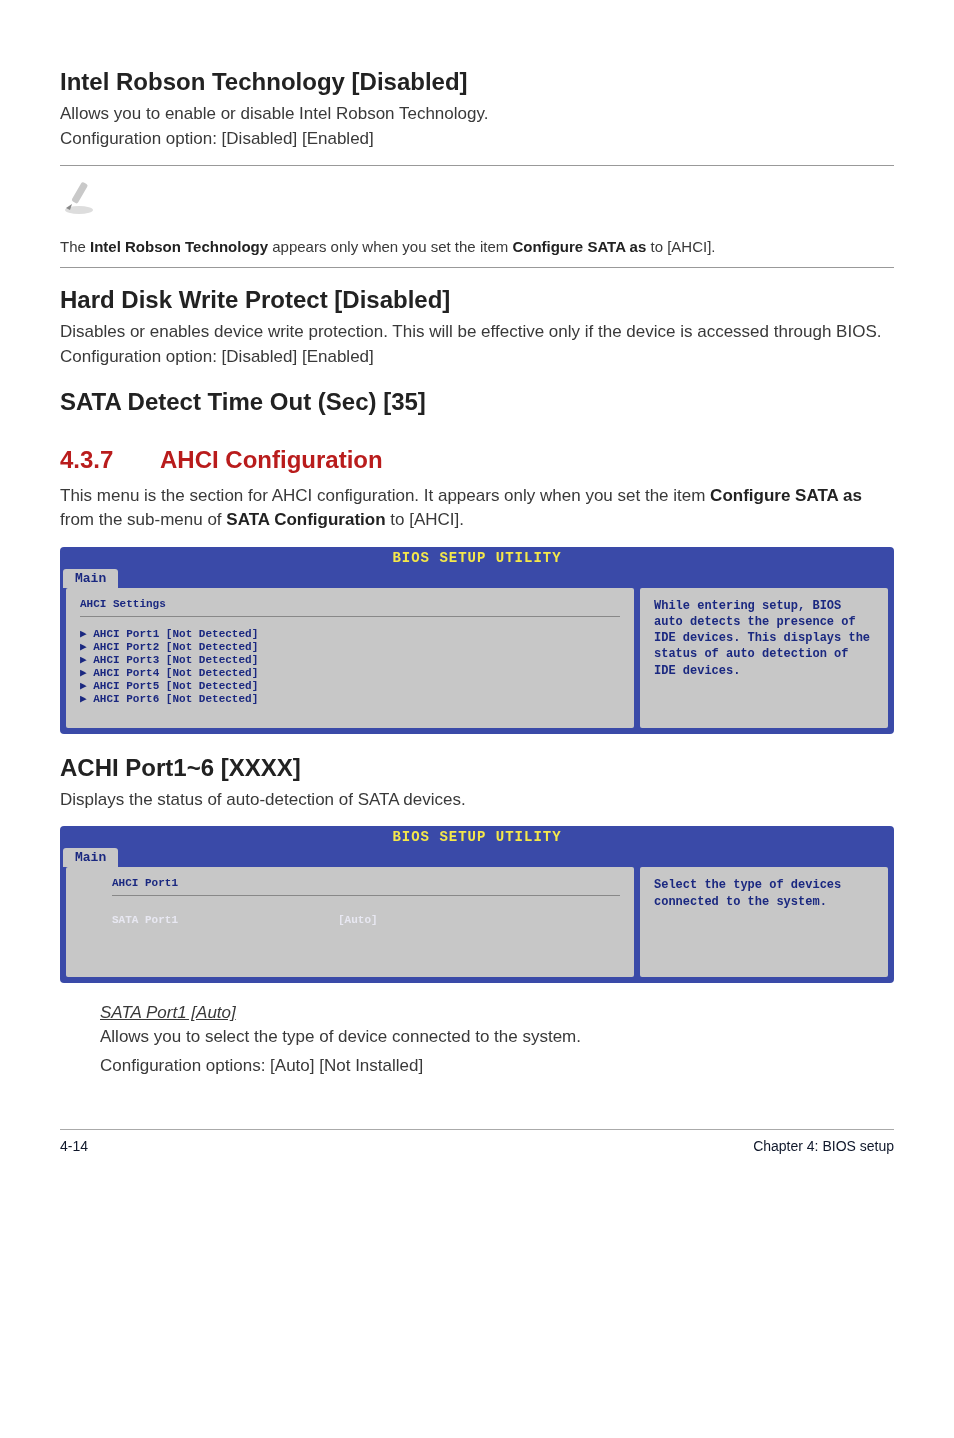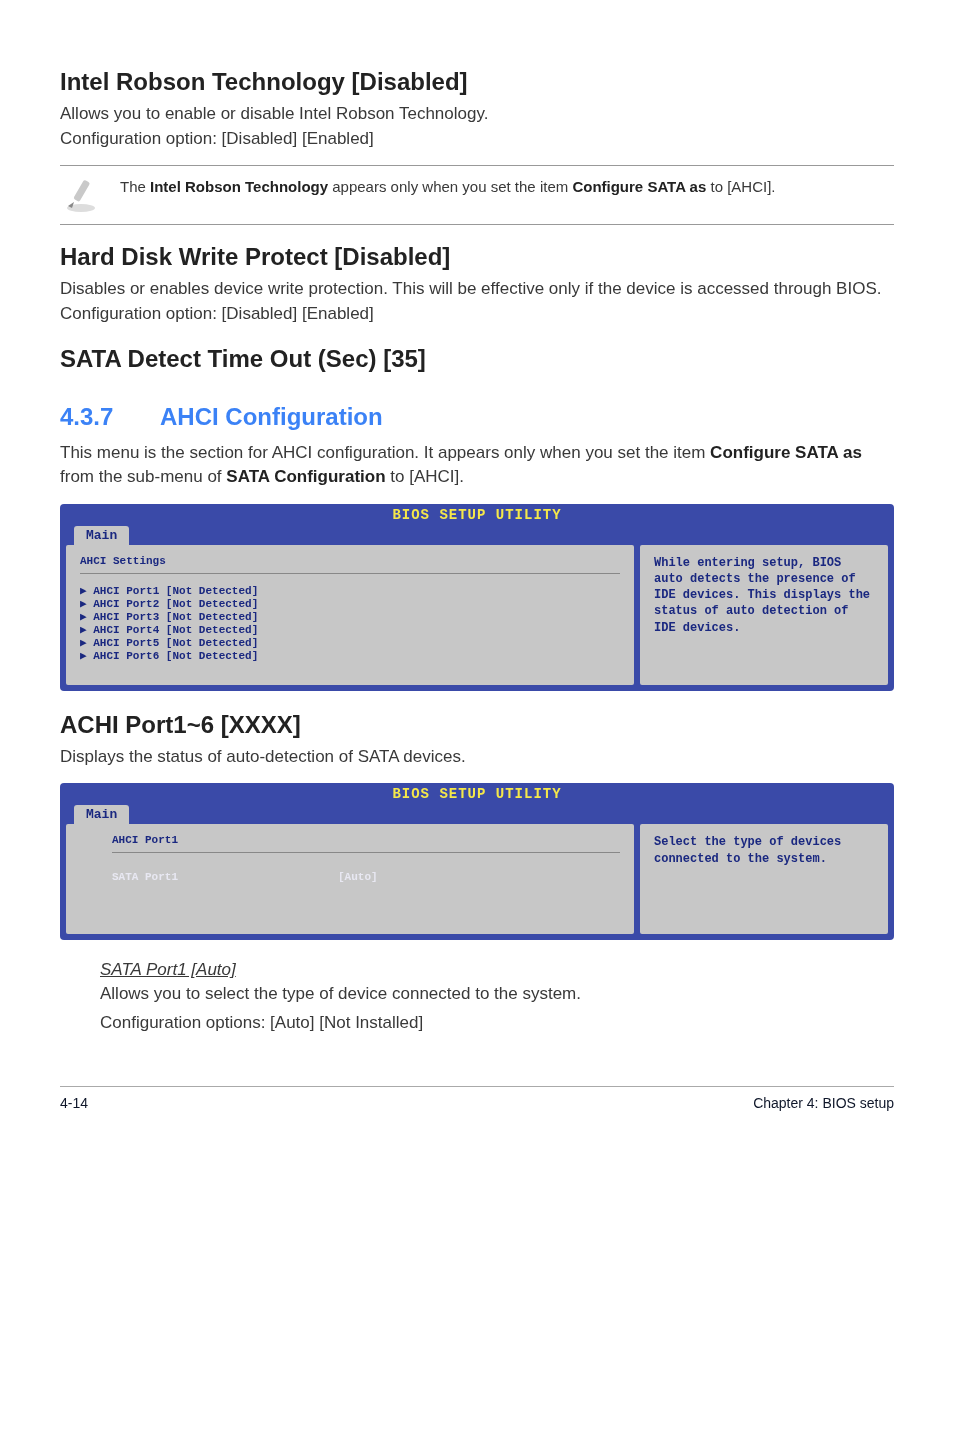--- a/index.html
+++ b/index.html
@@ -15,21 +15,21 @@
   }
   h2.section {
     font-size: 24px;
     font-weight: bold;
     color: #222;
     margin: 18px 0 6px 0;
   }
   h2.big-section {
     font-size: 24px;
     font-weight: bold;
-    color: #3b82f6;
+    color: #b91c1c;
     margin: 30px 0 10px 0;
   }
   .num {
     display: inline-block;
     width: 100px;
   }
   p.body {
     font-size: 17px;
     line-height: 1.45;
     margin: 4px 0 14px 0;
@@ -37,20 +37,21 @@
   }
   b { font-weight: bold; color: #222; }
   .note-row {
     display: flex;
     align-items: flex-start;
     margin: 12px 0 14px 0;
     border-top: 1px solid #999;
     border-bottom: 1px solid #999;
     padding: 10px 0;
     gap: 18px;
+    flex-direction: column;
   }
   .note-icon {
     flex: 0 0 42px;
     display:flex;
     align-items:center;
     justify-content:center;
   }
   .note-text {
     font-size: 15px;
     line-height: 1.4;
@@ -68,21 +69,21 @@
     background: #3a4aa8;
     color: #f5e84a;
     font-weight: bold;
     text-align: center;
     font-size: 14px;
     padding: 3px 0 0 0;
     letter-spacing: 1px;
   }
   .bios-tabs {
     background: #3a4aa8;
-    padding: 0 0 0 14px;
+    padding: 0 0 0 3px;
     height: 22px;
     display:flex;
     align-items:flex-end;
   }
   .bios-tab {
     background: #c7c7c7;
     color: #1a2880;
     font-weight: bold;
     font-size: 13px;
     padding: 2px 12px;

